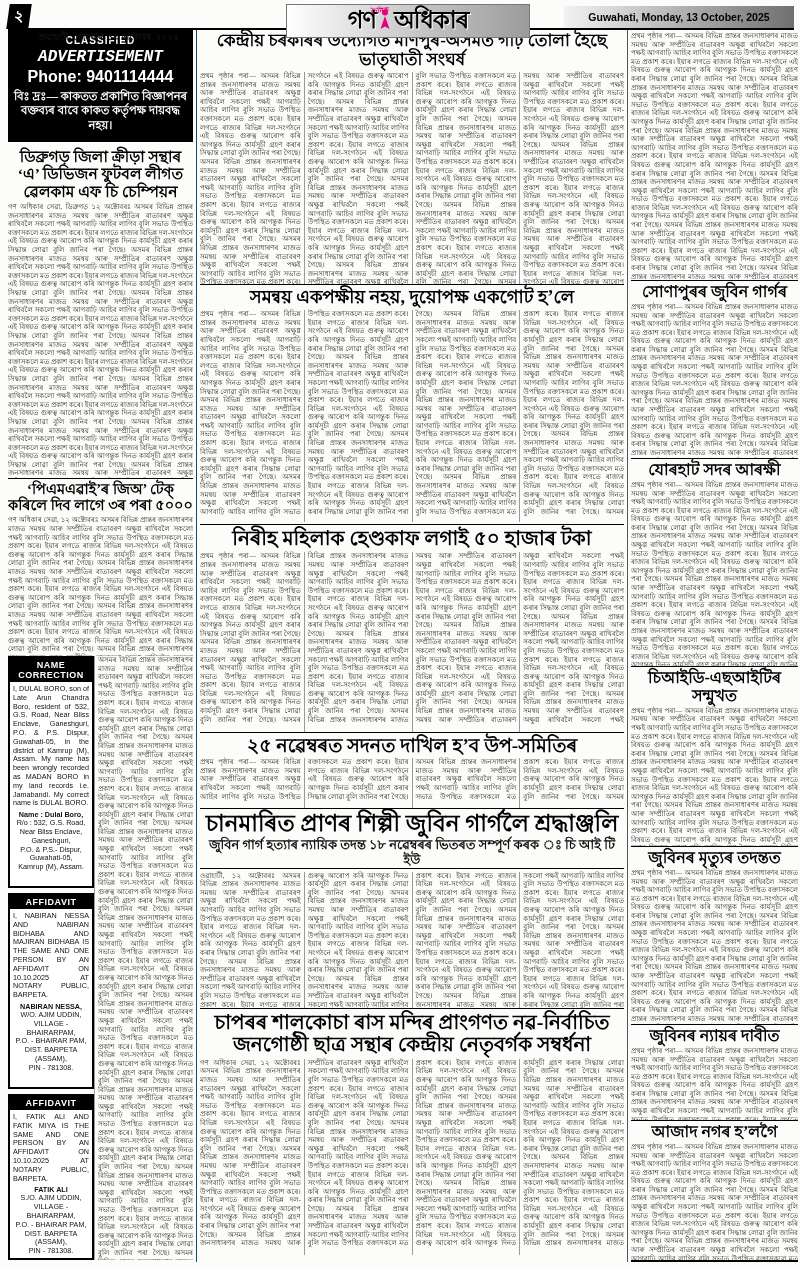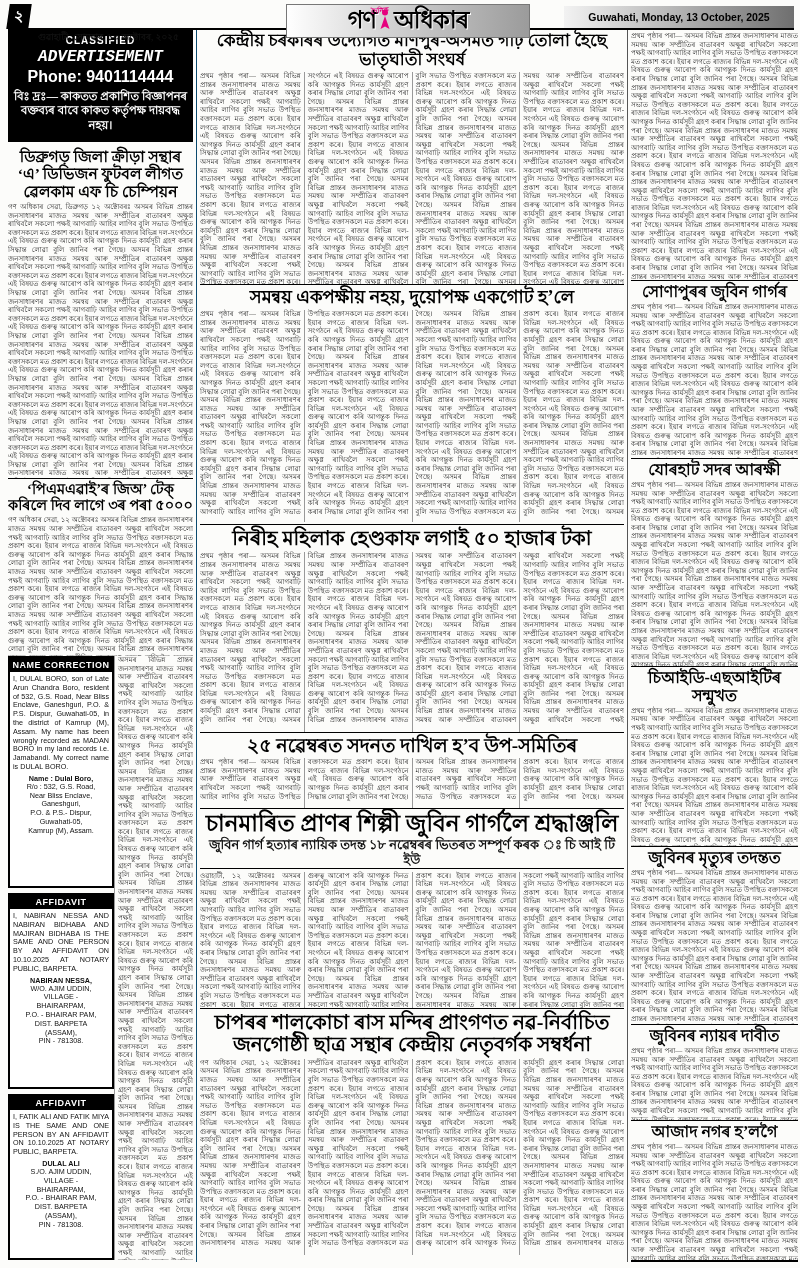--- a/index.html
+++ b/index.html
@@ -61,21 +61,21 @@
   }
   .cl1 { font-family:"Liberation Sans",sans-serif; font-weight:bold; font-size:10px; letter-spacing:1px; }
   .cl2 { font-family:Liberation Mono, monospace; font-weight:bold; font-style:italic; font-size:16px; margin-top:2px; }
   .cl3 { font-family:"Liberation Sans",sans-serif; font-weight:bold; font-size:16px; margin-top:2px; }
   .cl-note { font-size:11.5px; font-weight:bold; line-height:1.25; margin-top:3px; }
   .art-football { height:332px; }
   .art-football .hl { font-size:15.5px; margin:2px 0 3px; }
   .art-pmay { height:178px; border-top:1.5px solid #000; padding-top:2px; }
   .art-pmay .hl { font-size:14.5px; margin-bottom:3px; }
   .left-bottom { display:flex; height:604px; }
-  .legal-stack { width:106px; flex:none; }
+  .legal-stack { width:86px; flex:none; }
   .left-narrow { flex:1; padding-left:3px; border-left:1px solid #999; overflow:hidden; }
   .legalbox {
     border:2px solid #000; margin-bottom:5px; overflow:hidden;
     font-family:"Liberation Sans",sans-serif; background:#fff;
   }
   .legalbox .ttl {
     background:#000; color:#fff; font-weight:bold; font-size:9px;
     text-align:center; padding:2px 0; letter-spacing:.5px;
   }
   .legalbox .btxt { font-size:7.2px; line-height:8.8px; padding:3px 3px 2px; text-align:justify; }
@@ -182,21 +182,21 @@
 BHAIRARPAM,
 P.O. - BHAIRAR PAM,
 DIST. BARPETA
 (ASSAM),
 PIN - 781308.</div>
           </div>
 
           <div class="legalbox box-a2">
             <div class="ttl">AFFIDAVIT</div>
             <div class="btxt">I, FATIK ALI AND FATIK MIYA IS THE SAME AND ONE PERSON BY AN AFFIDAVIT ON 10.10.2025 AT NOTARY PUBLIC, BARPETA.</div>
-            <div class="bname">DULAL ALI</div>
+            <div class="bname">FATIK ALI</div>
             <div class="baddr">S./O. AJIM UDDIN,
 VILLAGE -
 BHAIRARPAM,
 P.O. - BHAIRAR PAM,
 DIST. BARPETA
 (ASSAM),
 PIN - 781308.</div>
           </div>
 
         </div>

